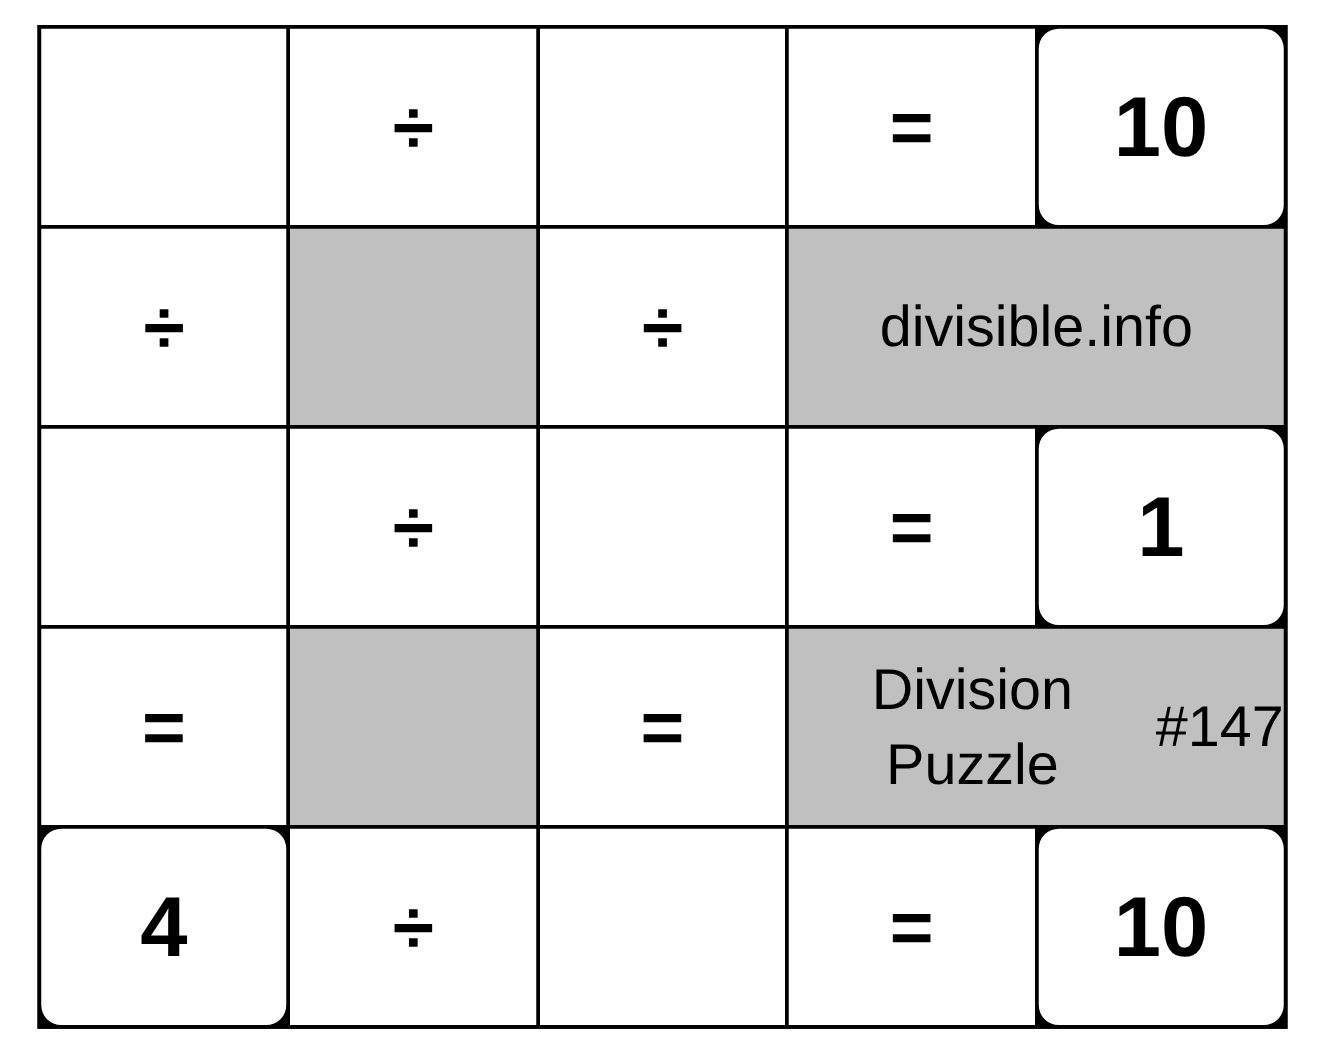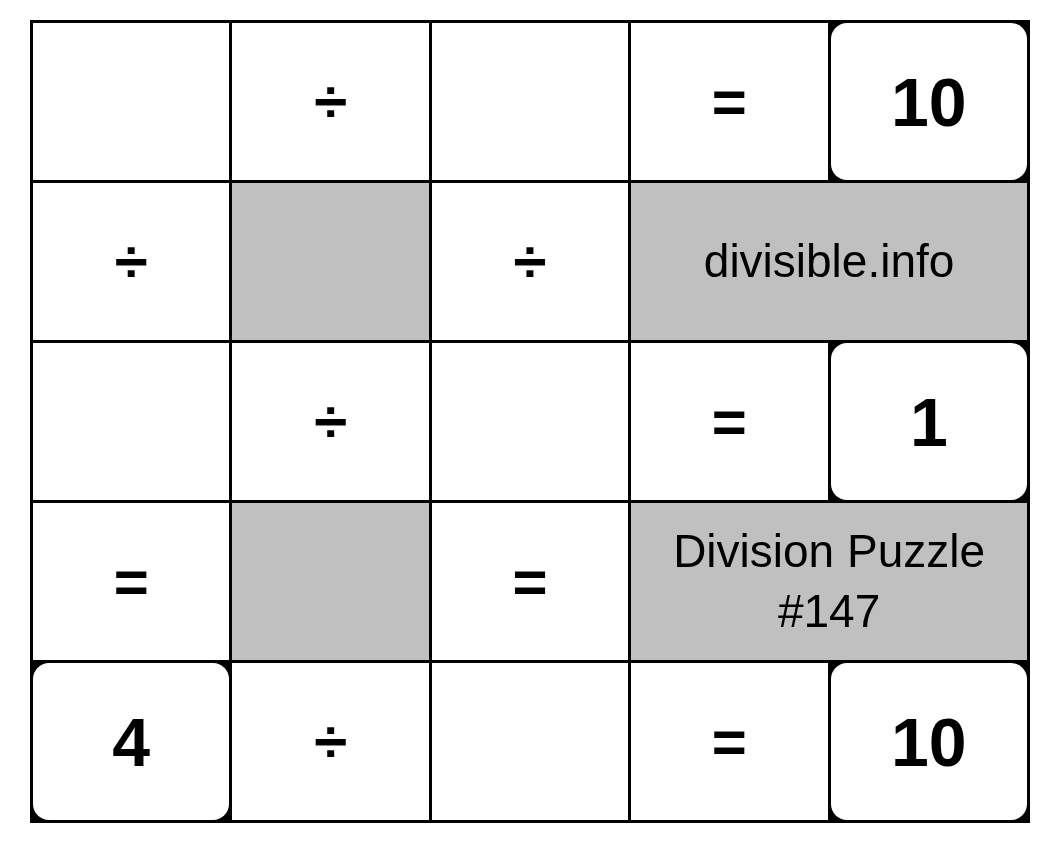--- a/index.html
+++ b/index.html
@@ -57,21 +57,21 @@
   <div class="cell op">÷</div>
   <div class="cell">
     <input class="blank" value="" style="">
   </div>
   <div class="cell op">=</div>
   <div class="cell num">1</div>
 
   <div class="cell op">=</div>
   <div class="cell gray"></div>
   <div class="cell op">=</div>
-  <div class="cell gray span2 label" style="flex-direction:column;">
+  <div class="cell gray span2 label" style="flex-direction:row;">
     <span>Division Puzzle</span>
     <span>#147</span>
   </div>
 
   <div class="cell num">4</div>
   <div class="cell op">÷</div>
   <div class="cell">
     <input class="blank" value="" style="">
   </div>
   <div class="cell op">=</div>

